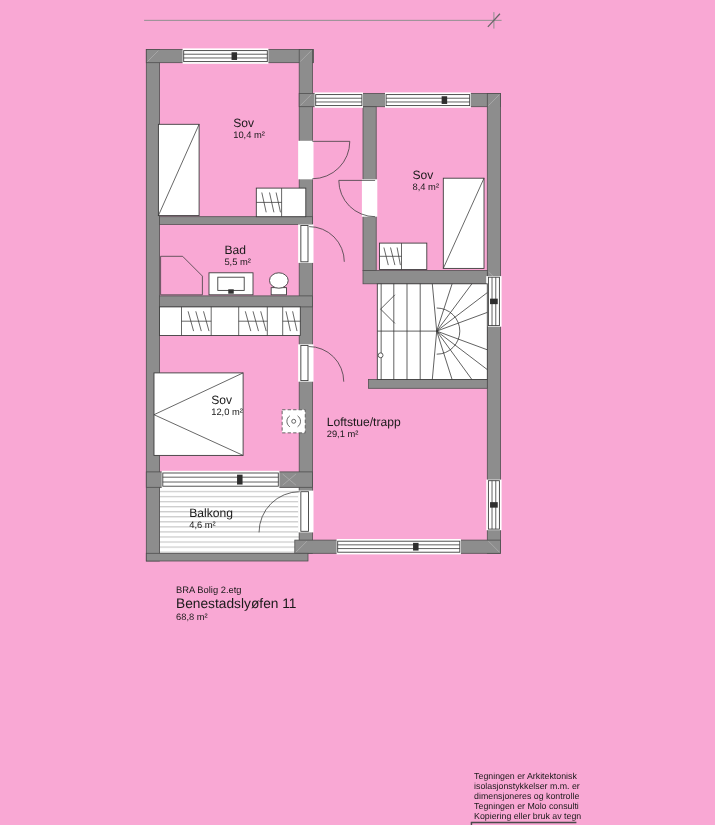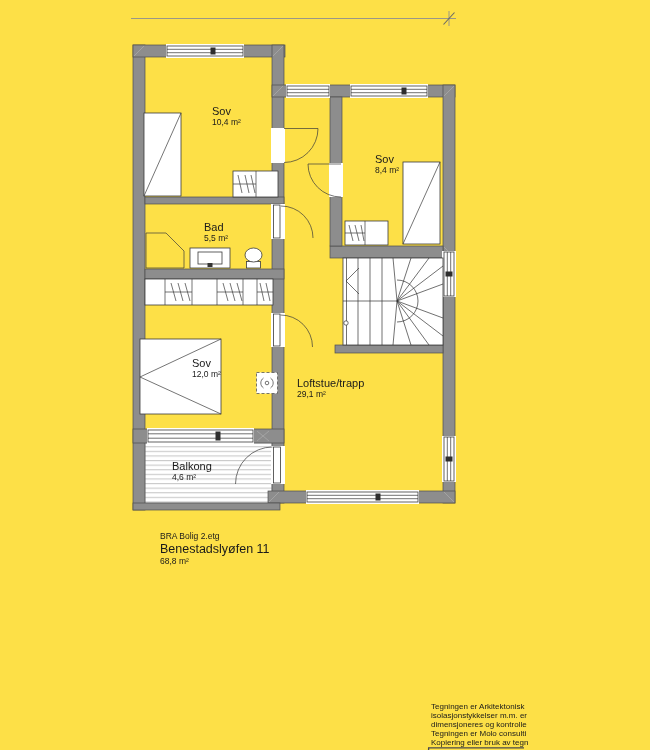--- a/index.html
+++ b/index.html
@@ -1,16 +1,16 @@
 <!DOCTYPE html>
 <html><head>
 <meta charset="utf-8">
 <style>
   html,body{margin:0;padding:0;background:#ffffff;}
-  #stage{position:relative;width:650px;height:750px;background:#fde047;overflow:hidden;
+  #stage{position:relative;width:650px;height:750px;background:#f9a8d4;overflow:hidden;
          font-family:"Liberation Sans",sans-serif;}
   svg{position:absolute;left:0;top:0;}
   text{font-family:"Liberation Sans",sans-serif;fill:#1a1a1a;}
   .room-name{font-size:11px;}
   .room-area{font-size:8.5px;}
   .wall{fill:#8d8d8d;stroke:#4d4d4d;stroke-width:0.7;}
   .opening{fill:#ffffff;stroke:none;}
   .winframe{fill:#ffffff;stroke:#3c3c3c;stroke-width:0.8;}
   .thin{stroke:#333333;stroke-width:0.7;fill:none;}
   .furn{stroke:#3a3a3a;stroke-width:0.8;fill:#ffffff;}

